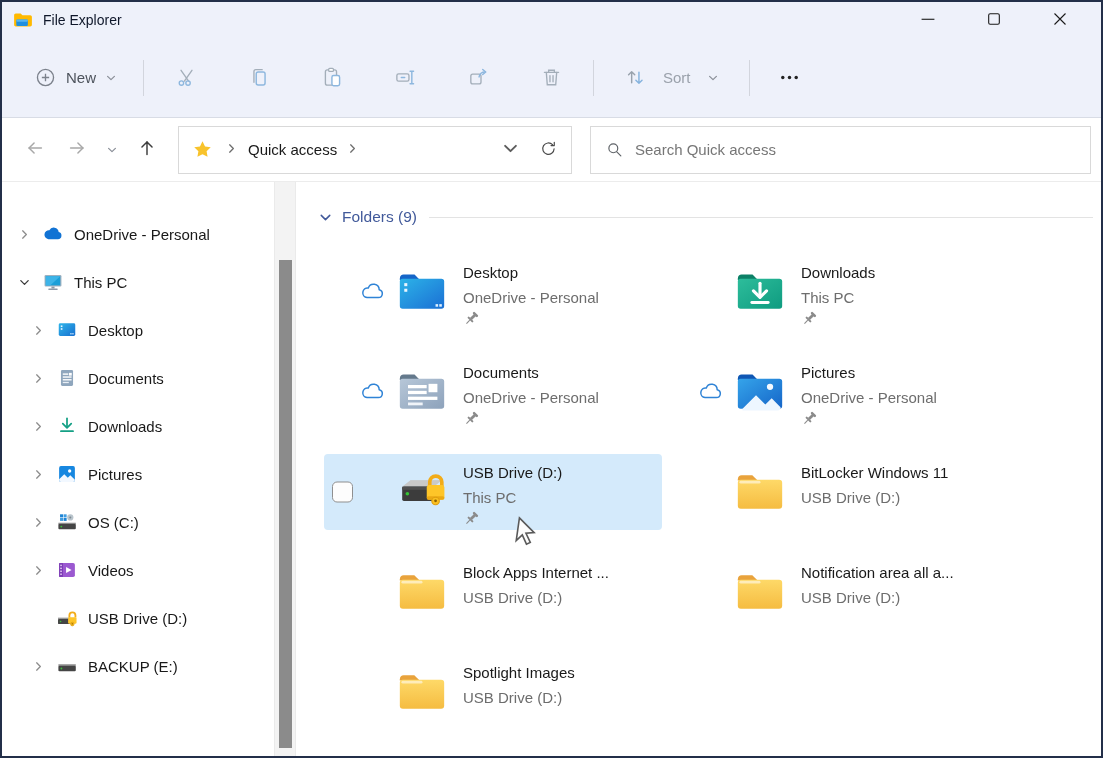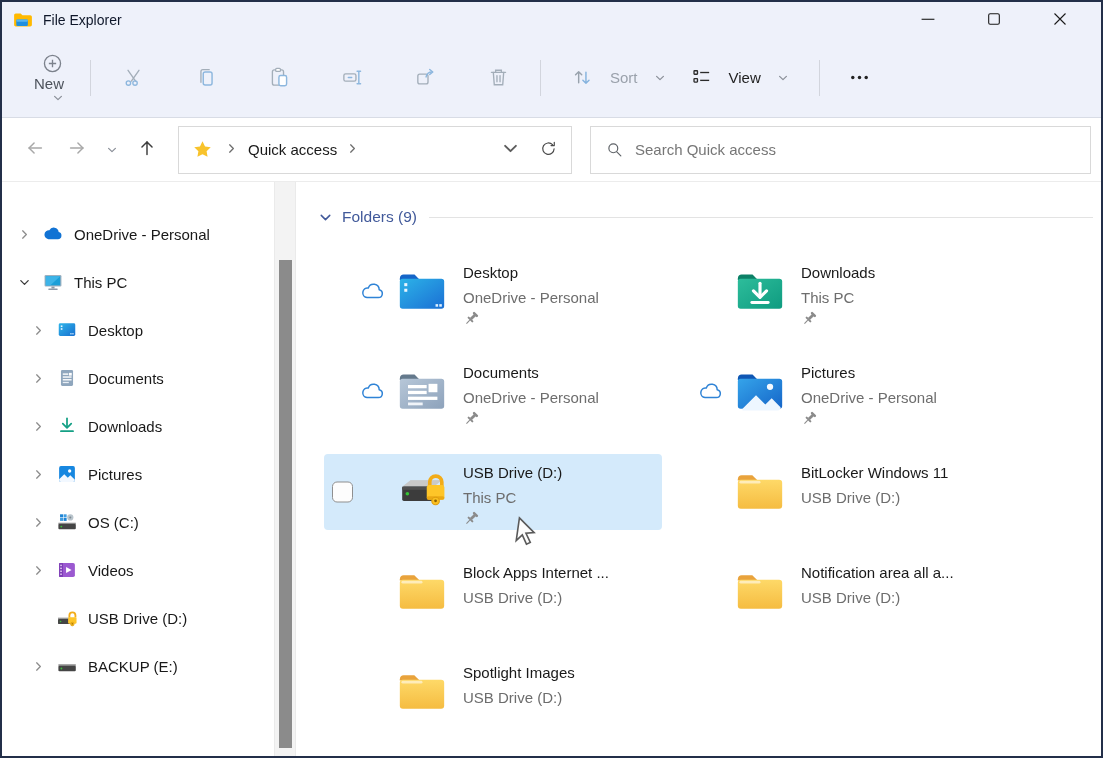--- a/index.html
+++ b/index.html
@@ -15,22 +15,22 @@
   .app-icon svg { width:100%; height:100%; display:block; }
   .app-title { font-size:14px; color:#0f172a; }
   .win-controls { margin-left:auto; display:flex; align-items:stretch; height:100%; padding-right:8px; }
   .win-btn { width:46px; margin:0 10px; background:transparent; border:none; display:flex;
              align-items:center; justify-content:center; cursor:default; }
   .win-btn svg { width:22px; height:22px; }
 
   
   .toolbar { height:80px; background:#eef1fa; border-bottom:1px solid #d8dce5;
              display:flex; align-items:center; padding:0 14px 0 24px; flex:0 0 auto; }
-  .tb-new { display:flex; align-items:flex-end; font-size:15px; color:#4d535c;
-            background:none; border:none; padding:6px 8px; border-radius:4px;flex-direction:column; }
+  .tb-new { display:flex; align-items:center; gap:9px; font-size:15px; color:#4d535c;
+            background:none; border:none; padding:6px 8px; border-radius:4px; }
   .tb-new .lbl { color:#4d535c; }
   .tb-sep { width:1px; height:36px; background:#d2d5dd; margin:0 18px; flex:0 0 auto; }
   .tb-icons { display:flex; align-items:center; gap:33px; margin:0 4px; }
   .tb-btn { width:40px; height:40px; background:none; border:none; border-radius:4px;
             display:flex; align-items:center; justify-content:center; }
   .tb-btn svg, .icon22 svg { width:23px; height:23px; display:block; }
   .tb-group { display:flex; align-items:center; gap:16px; font-size:15px; background:none;
               border:none; padding:8px 12px; border-radius:4px; }
   .tb-group.disabled { color:#9aa1ab; }
   .tb-group.enabled { color:#1f1f1f; }
@@ -226,36 +226,20 @@
             <path d="M15.6 6.5V18M12.4 14.8l3.2 3.2 3.2-3.2" stroke="#85b3de" stroke-width="1.5"></path>
           </svg>
         </span>
       <span>Sort</span>
       <span class="chev-xs">
           <svg viewBox="0 0 12 12" fill="none" stroke="currentColor" stroke-width="1.2" stroke-linecap="round" stroke-linejoin="round">
             <path d="M2.6 4.3L6 7.7l3.4-3.4"></path>
           </svg>
         </span>
     </button>
-    <button class="tb-group enabled">
-      <span class="icon22">
-          <svg viewBox="0 0 24 24" fill="none" stroke="#2b2b2b" stroke-width="1.4">
-            <rect x="4.2" y="5" width="3.6" height="3.6" rx=".5"></rect>
-            <path d="M10.6 6.8H20"></path>
-            <rect x="4.2" y="13.2" width="3.6" height="3.6" rx=".5"></rect>
-            <path d="M10.6 15h9.4"></path>
-          </svg>
-        </span>
-      <span>View</span>
-      <span class="chev-xs">
-          <svg viewBox="0 0 12 12" fill="none" stroke="currentColor" stroke-width="1.2" stroke-linecap="round" stroke-linejoin="round">
-            <path d="M2.6 4.3L6 7.7l3.4-3.4"></path>
-          </svg>
-        </span>
-    </button>
     <div class="tb-sep"></div>
     <button class="tb-more">
       <span class="icon22">
           <svg viewBox="0 0 24 24" fill="#222">
             <circle cx="5" cy="12" r="1.8"></circle>
             <circle cx="12" cy="12" r="1.8"></circle>
             <circle cx="19" cy="12" r="1.8"></circle>
           </svg>
         </span>
     </button>

